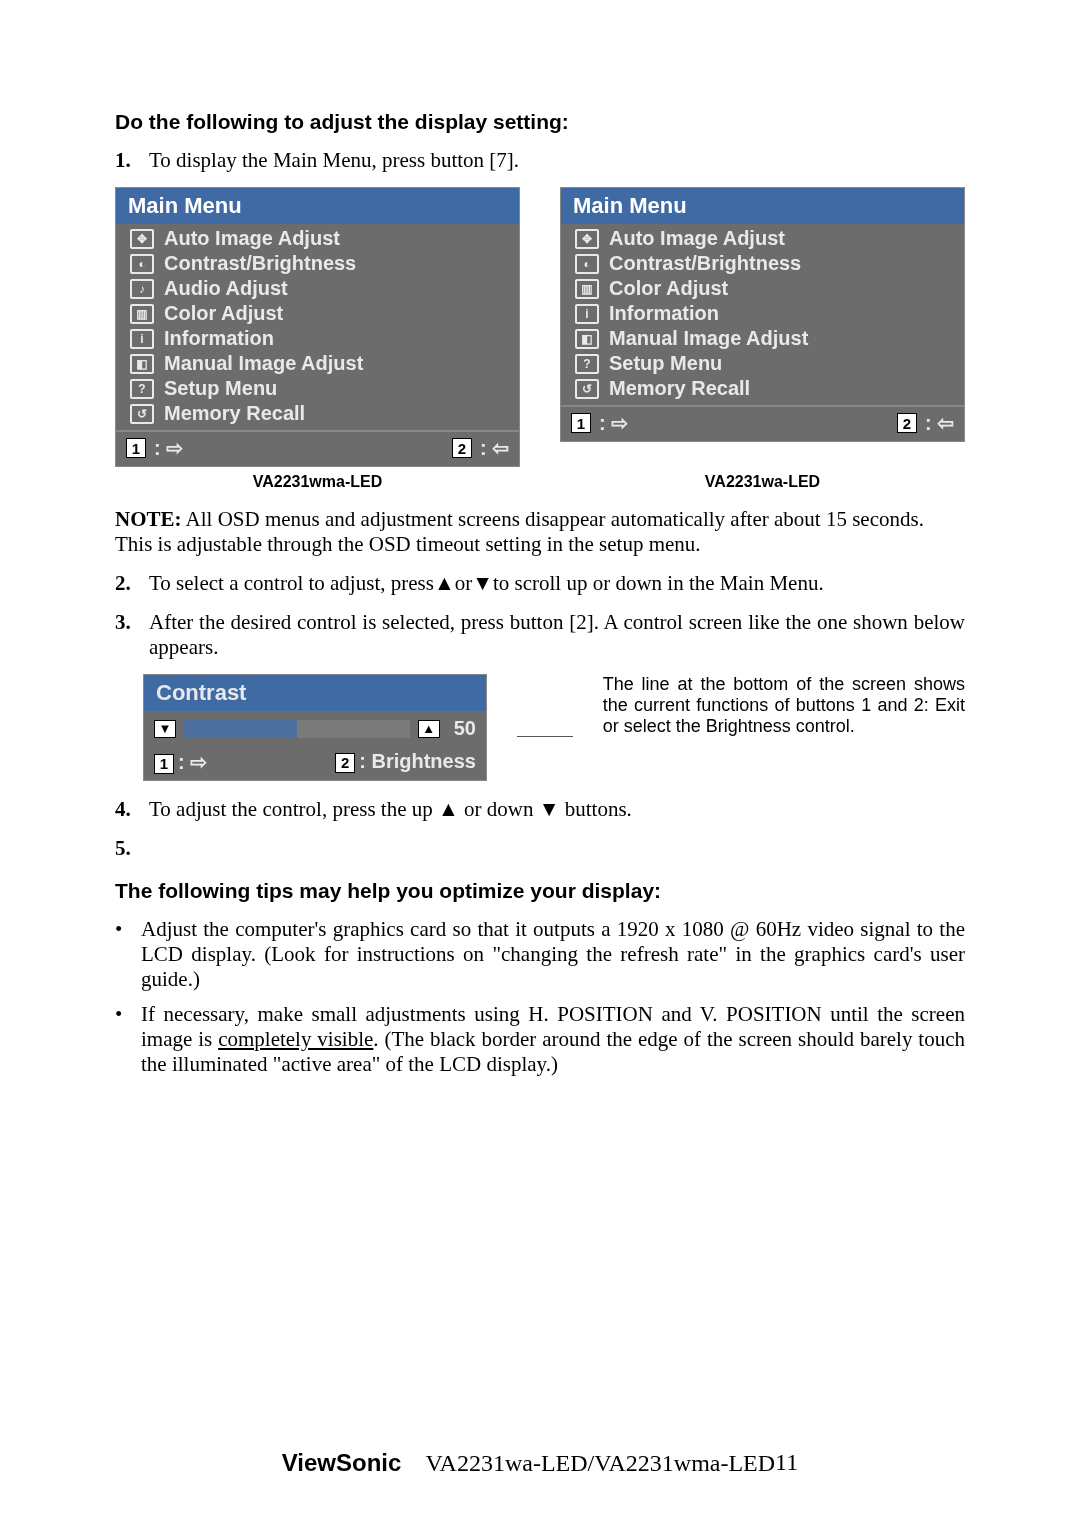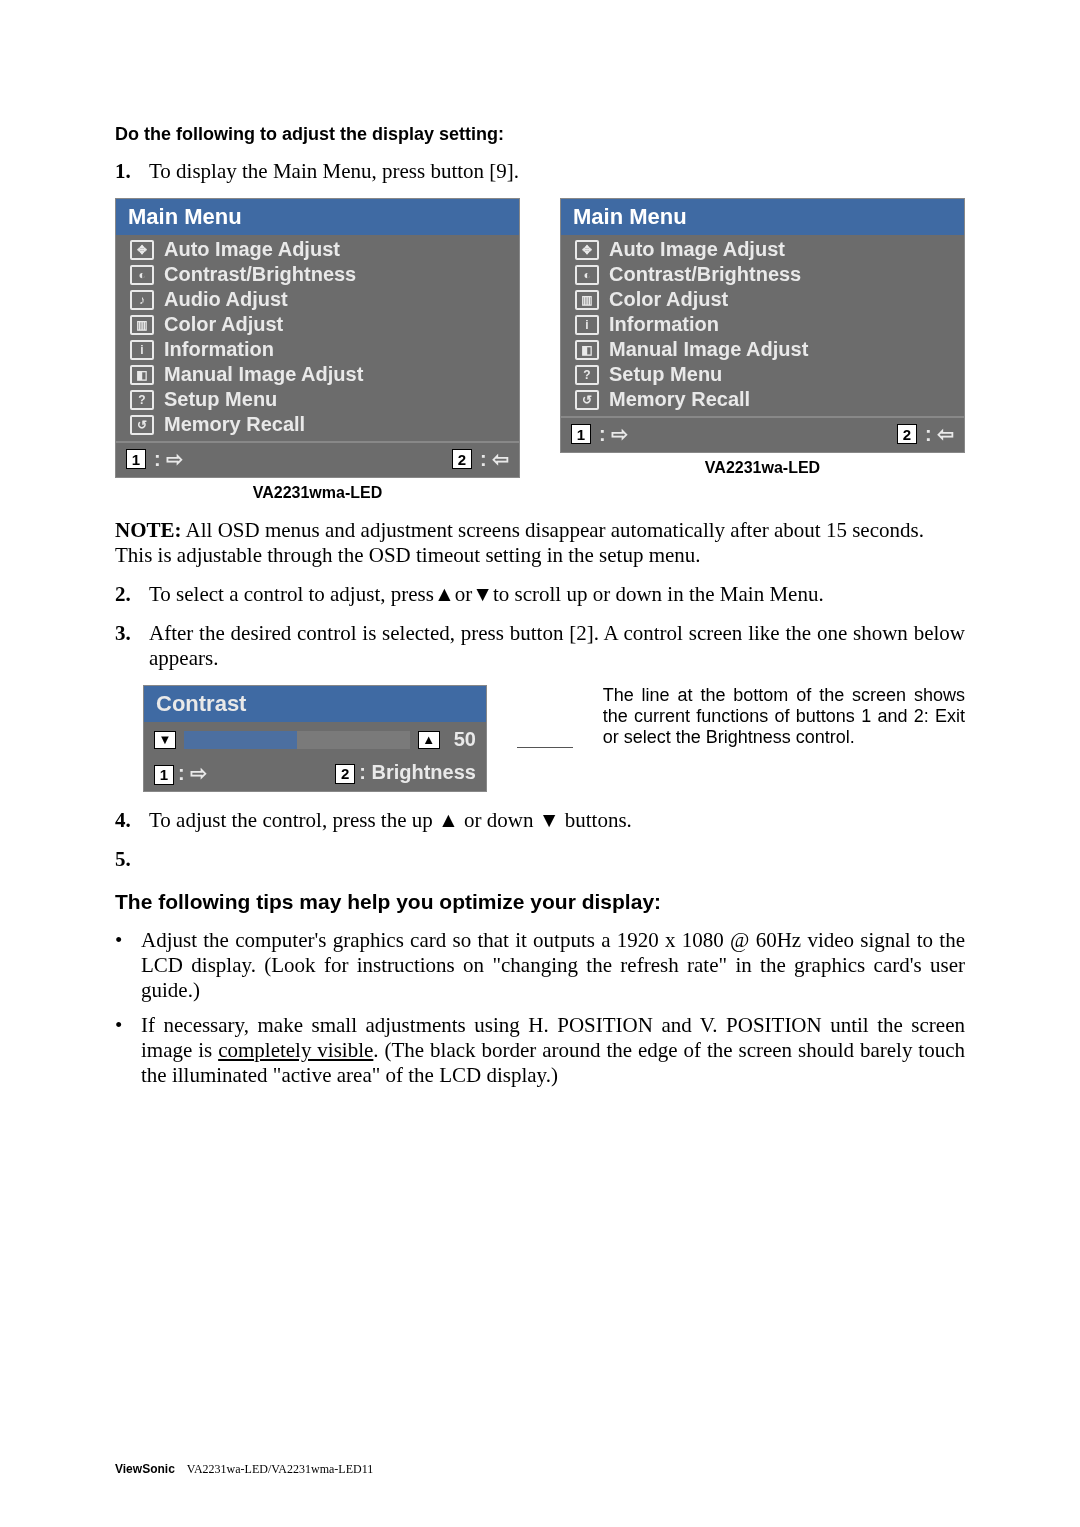--- a/index.html
+++ b/index.html
@@ -10,23 +10,22 @@
     width: 1080px;
     min-height: 1527px;
     padding: 110px 115px 0 115px;
     position: relative;
   }
   .bold { font-weight: bold; }
 
   .heading {
     font-family: Arial, Helvetica, sans-serif;
     font-weight: bold;
-    font-size: 18px;
+    font-size: 21px;
     margin-bottom: 14px;
-    margin-top: 14px;
   }
   .ol { list-style: none; }
   .ol > li {
     display: flex;
     gap: 10px;
     font-size: 21px;
     margin-bottom: 14px;
     text-align: justify;
   }
   .ol .num { font-weight: bold; min-width: 24px; }
@@ -40,21 +39,21 @@
   }
   .ul .bullet { min-width: 14px; }
 
   
   .osd-row {
     display: flex;
     justify-content: space-between;
     gap: 40px;
     margin: 4px 0 8px 0;
   }
-  .osd-col { flex: 1; display: flex; flex-direction: column; align-items: stretch; }
+  .osd-col { flex: 1; display: flex; flex-direction: column; align-items: stretch; justify-content: space-between; }
   .osd-caption {
     font-family: Arial, Helvetica, sans-serif;
     font-weight: bold;
     font-size: 16px;
     text-align: center;
     margin-top: 6px;
   }
 
   
   .osd {
@@ -159,38 +158,38 @@
     font-family: Arial, Helvetica, sans-serif;
     font-weight: bold;
     font-size: 21px;
     margin: 18px 0 14px 0;
   }
 
   .pg-footer {
     position: absolute;
     bottom: 50px;
     left: 115px; right: 115px;
-    display: flex; justify-content: flex-start;
-    font-size: 12px;
+    display: flex; justify-content: center;
+    font-size: 24px;
   }
   .pg-footer .brand { font-family: Arial, Helvetica, sans-serif; font-weight: bold; }
 
   .tri { font-family: Arial, sans-serif; }
   .underline { text-decoration: underline; }
   .italic { font-style: italic; }
 </style>
 </head>
 <body>
 
 <div class="heading">Do the following to adjust the display setting:</div>
 
 <ol class="ol">
   <li>
     <span class="num">1.</span>
-    <span>To display the Main Menu, press button [9].</span>
+    <span>To display the Main Menu, press button [7].</span>
   </li>
 </ol>
 
 <div class="osd-row">
   <div class="osd-col">
     <div class="osd">
       <div class="title">Main Menu</div>
       <div class="items">
         <div class="item">
             <span class="ico">✥</span>

